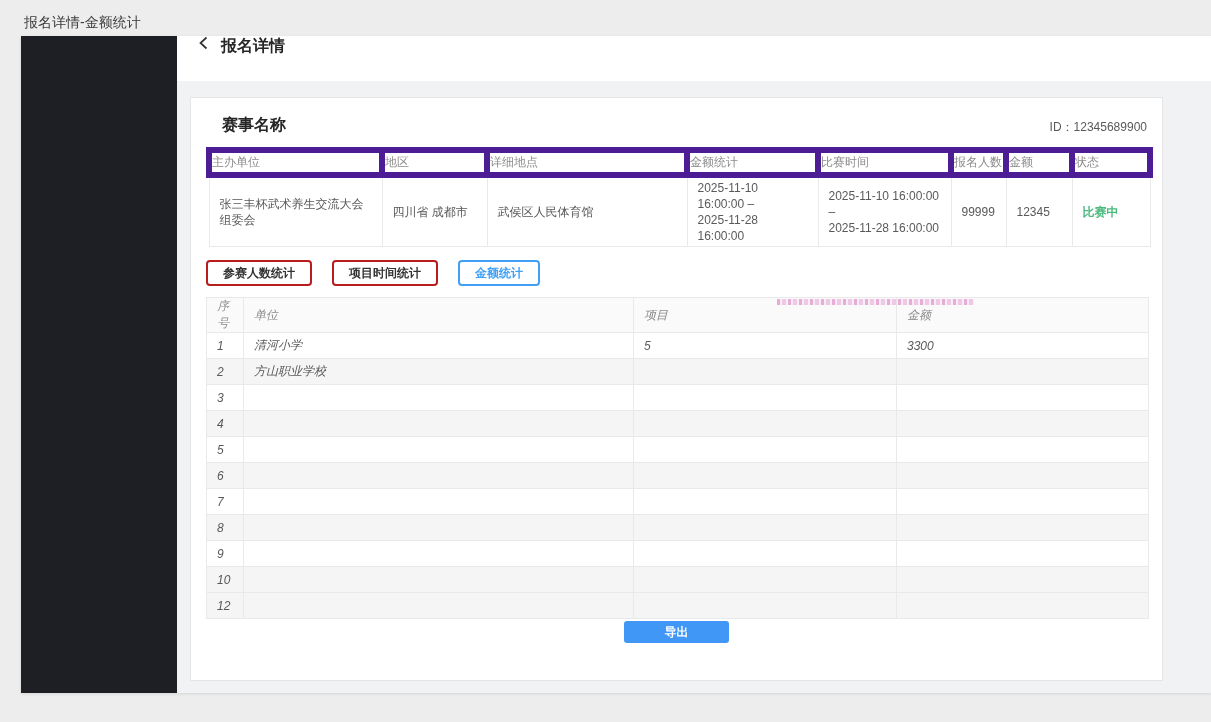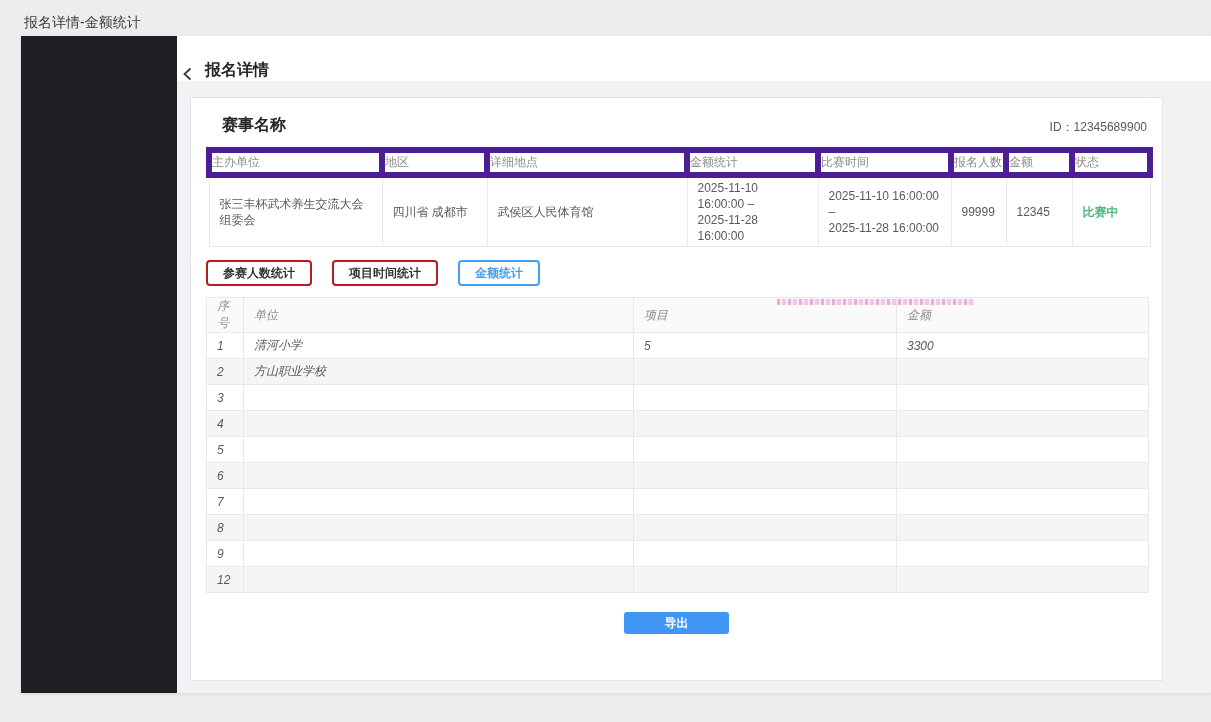--- a/index.html
+++ b/index.html
@@ -12,21 +12,21 @@
 
   .artboard-label { position:absolute; left:24px; top:14px; font-size:14px; color:#3c3c3c; }
 
   .artboard {
     position:absolute; left:21px; top:36px; width:1190px; height:657px;
     display:flex; background:#f1f2f3; box-shadow:0 1px 3px rgba(0,0,0,.10);
   }
   .sidebar { width:156px; flex-shrink:0; background:#1e1f24; }
 
   .main { flex:1; min-width:0; display:flex; flex-direction:column; }
-  .topbar { height:45px; background:#fff; display:flex; align-items:flex-end; padding-left:4px; gap:10px; flex-shrink:0; }
+  .topbar { height:45px; background:#fff; display:flex; align-items:flex-start; padding-left:20px; gap:10px; flex-shrink:0; }
   .back-btn { display:flex; align-items:center; cursor:pointer; }
   .topbar-title { font-size:16px; font-weight:700; color:#262626; }
 
   .content { flex:1; position:relative; }
   .card {
     position:absolute; left:13px; top:16px; width:973px; height:584px;
     background:#fff; border:1px solid #e4e5e7; padding:0 15px;
   }
 
   .section-head { display:flex; justify-content:space-between; align-items:flex-end; margin-top:17px; }
@@ -50,21 +50,21 @@
   .stats-table { width:942px; margin-top:11px; font-size:12px;font-style:italic; }
   .stats-table th { border:1px solid #e9e9e9; background:#fafafa; font-weight:400; color:#8c8c8c; text-align:left; height:29px; padding:0 10px; }
   .stats-table td { border:1px solid #e9e9e9; color:#595959; height:26px; padding:0 10px; overflow:hidden; white-space:nowrap; }
   .stats-table tr.alt td { background:#f5f5f6; }
 
   .redline {
     position:absolute; left:586px; top:201px; width:197px; height:6px; pointer-events:none;
     background:repeating-linear-gradient(90deg, rgba(216,110,190,.55) 0 3px, rgba(216,110,190,.10) 3px 5px, rgba(216,110,190,.35) 5px 9px, rgba(216,110,190,.08) 9px 11px);
   }
 
-  .export-row { display:flex; justify-content:center; margin-top:19px; }
+  .export-row { display:flex; justify-content:center; margin-top:2px; }
   .export-btn {
     width:105px; height:22px; border:none; border-radius:3px; cursor:pointer;
     background:#4197f5; color:#fff; font-size:12px; font-weight:700; font-family:inherit; line-height:22px; padding:0;
   }
 </style>
 </head>
 <body>
 
 <div class="artboard-label">报名详情-金额统计</div>
 
@@ -204,20 +204,26 @@
                 <td></td>
                 <td></td>
               </tr>
               <tr class="">
                 <td>9</td>
                 <td></td>
                 <td></td>
                 <td></td>
               </tr>
               <tr class="alt">
+                <td>10</td>
+                <td></td>
+                <td></td>
+                <td></td>
+              </tr>
+              <tr class="alt">
                 <td>12</td>
                 <td></td>
                 <td></td>
                 <td></td>
               </tr>
             </tbody>
         </table>
 
         <div class="redline"></div>
 

